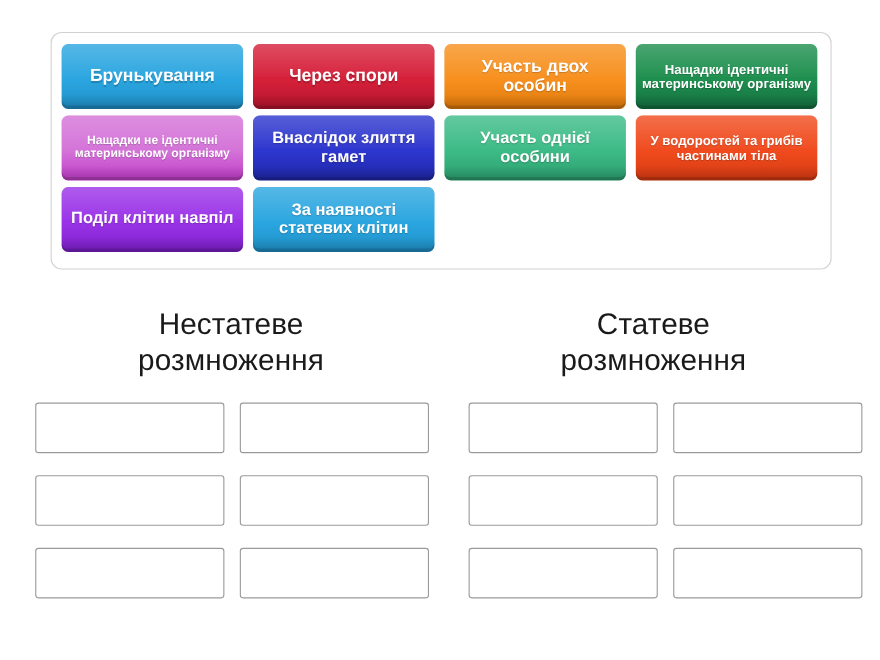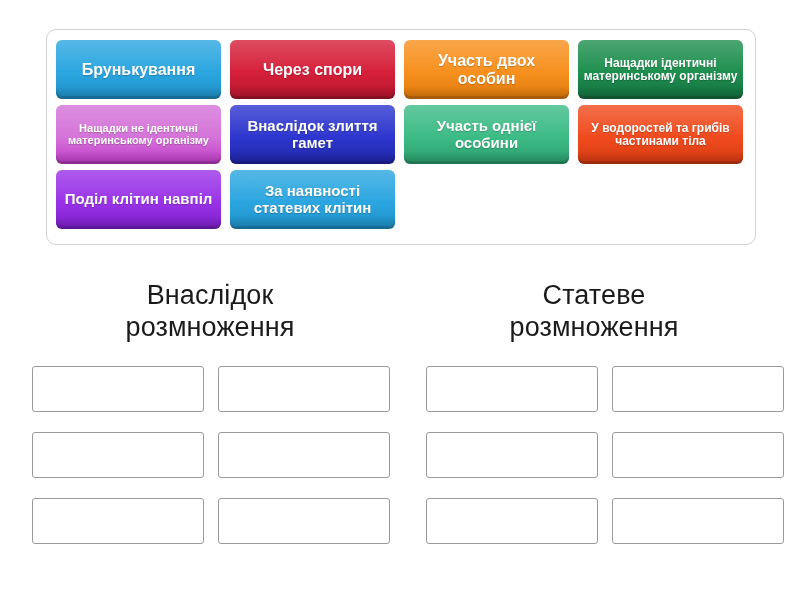--- a/index.html
+++ b/index.html
@@ -162,21 +162,21 @@
         <span class="tile-text fs-md">Поділ клітин навпіл</span>
       </div>
       <div class="tile" style="background: linear-gradient(rgb(43, 166, 224) 0%, rgb(43, 166, 224) 55%, rgb(30, 143, 198) 100%); box-shadow: rgba(0, 0, 0, 0.13) 0px -3px 0px inset;">
         <span class="tile-text fs-md">За наявності статевих клітин</span>
       </div>
     </div>
 
   </div>
 
   <div class="group-heading" id="heading-asexual">
-    <div>Внаслідок</div>
+    <div>Нестатеве</div>
     <div>розмноження</div>
   </div>
 
   <div class="group-heading" id="heading-sexual">
     <div>Статеве</div>
     <div>розмноження</div>
   </div>
 
   <div class="dropzone-grid" id="zones-asexual">
     <div class="dropzone"></div>

